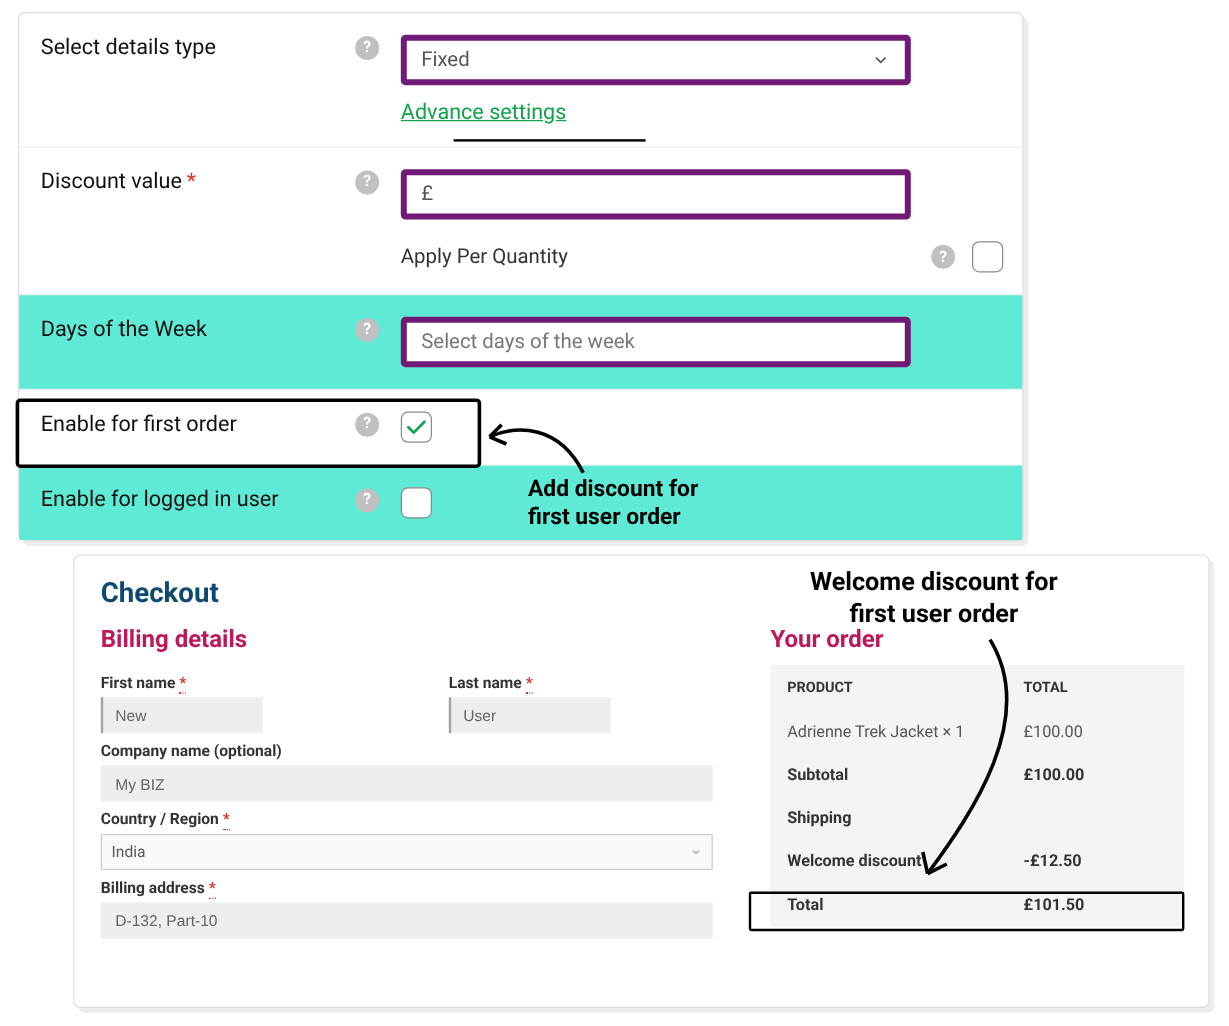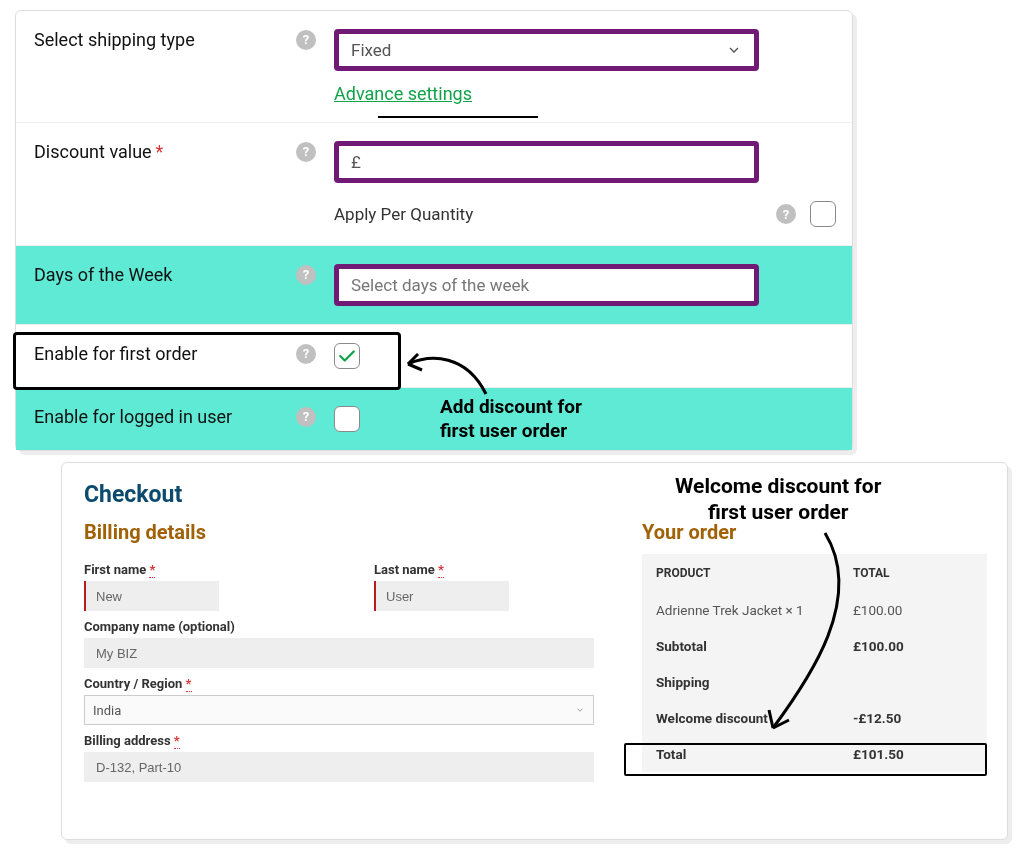--- a/index.html
+++ b/index.html
@@ -163,42 +163,42 @@
   }
   .chk-columns {
     display: flex;
     gap: 48px;
   }
   .bill-col { width: 510px; }
   .order-col { flex: 1; }
   .sect-h {
     font-size: 20px;
     font-weight: 700;
-    color: #a16207;
+    color: #be185d;
     margin-bottom: 10px;
   }
   .field-label {
     font-size: 13px;
     font-weight: 700;
     color: #333;
     margin-top: 8px;
     display: block;
   }
   .field-label .req2 {
     color: #d33;
     border-bottom: 1px dotted #d33;
   }
   .twocol {
     display: flex;
     gap: 70px;
   }
   .input {
     background: #eee;
     border: none;
-    border-left: 2px solid #b91c1c;
+    border-left: 2px solid #a3a3a3;
     height: 30px;
     width: 100%;
     padding: 0 10px;
     font-size: 13px;
     color: #666;
     margin-top: 4px;
   }
   .input-noaccent { border-left: 2px solid transparent; }
   .input-short { width: 135px; }
   .sel {
@@ -279,21 +279,21 @@
     top: 105px;
   }
 </style>
 </head>
 <body>
 
 <div class="admin-panel">
 
   <div class="row" style="position:relative;">
     <div class="row-label">
-      <span>Select shipping type</span>
+      <span>Select details type</span>
       <span class="help">?</span>
     </div>
     <div class="row-ctrl">
       <div class="select-box">
         <span>Fixed</span>
         <svg class="chev" viewBox="0 0 24 24" fill="none" stroke="#555" stroke-width="2">
             <polyline points="6 9 12 15 18 9"></polyline>
           </svg>
       </div>
       <a class="adv-link">Advance settings</a>

